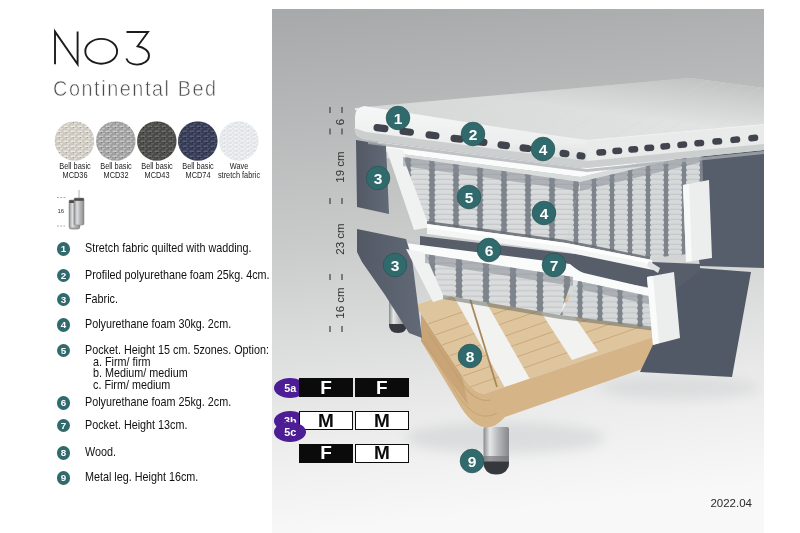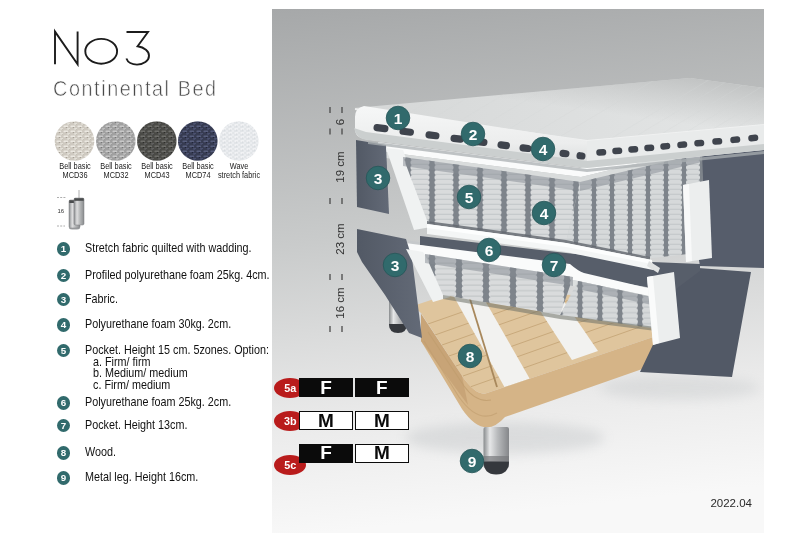--- a/index.html
+++ b/index.html
@@ -1,21 +1,21 @@
 <!DOCTYPE html>
 <html><head><meta charset="utf-8">
 <style>
 html,body{margin:0;padding:0;background:#fff;width:800px;height:533px;overflow:hidden;
 font-family:"Liberation Sans",sans-serif}
 #page{position:relative;width:800px;height:533px}
 .lc{position:absolute;width:13.6px;height:13.6px;border-radius:50%;background:#316a6c;color:#fff;
 font-size:9.8px;font-weight:bold;display:flex;align-items:center;justify-content:center}
 .lt{position:absolute;font-size:12.4px;color:#111;white-space:nowrap;transform:scaleX(.87);transform-origin:0 0}
 .sl{position:absolute;top:162px;width:60px;text-align:center;font-size:8.2px;line-height:9px;color:#1a1a1a;transform:scaleX(.9)}
-.tc{position:absolute;z-index:5;left:274.2px;width:32px;height:20px;border-radius:50%;background:#b91c1c;color:#fff;
+.tc{position:absolute;z-index:5;left:274.2px;width:32px;height:20px;border-radius:50%;background:#4c1d95;color:#fff;
 font-size:10.8px;font-weight:bold;display:flex;align-items:center;justify-content:center}
 </style></head>
 <body>
 <div id="page">
 
 <svg style="position:absolute;left:50px;top:27px" width="104" height="42" viewBox="0 0 104 42">
 <g fill="none" stroke="#1c1c1c" stroke-width="1.9">
 <path d="M5,37.3 L5,4.6 L27.6,37.3 L27.6,4.6"></path>
 <ellipse cx="51.2" cy="24.3" rx="15.9" ry="12.4"></ellipse>
 <path d="M76.5,5 L98,5 L87.6,19.3 C94.6,20.3 99,24.4 99,28.7 C99,33.8 93.5,37.6 87,37.6 C82,37.6 77.6,35.1 76.4,31.5"></path>
@@ -145,21 +145,21 @@
 <div class="tc" style="top:377.5px">5a</div>
 
 <div style="position:absolute;z-index:5;left:298.7px;top:378.0px;width:54.5px;height:19.3px;background:#0b0b0b;color:#fff;border:1.2px solid #0b0b0b;box-sizing:border-box;display:flex;align-items:center;justify-content:center;font-size:19px;font-weight:bold">F</div>
     <div style="position:absolute;z-index:5;left:354.6px;top:378.0px;width:54.5px;height:19.3px;background:#0b0b0b;color:#fff;border:1.2px solid #0b0b0b;box-sizing:border-box;display:flex;align-items:center;justify-content:center;font-size:19px;font-weight:bold">F</div>
 
 <div class="tc" style="top:410.5px">3b</div>
 
 <div style="position:absolute;z-index:5;left:298.7px;top:411.0px;width:54.5px;height:19.3px;background:#fff;color:#0b0b0b;border:1.2px solid #0b0b0b;box-sizing:border-box;display:flex;align-items:center;justify-content:center;font-size:19px;font-weight:bold">M</div>
     <div style="position:absolute;z-index:5;left:354.6px;top:411.0px;width:54.5px;height:19.3px;background:#fff;color:#0b0b0b;border:1.2px solid #0b0b0b;box-sizing:border-box;display:flex;align-items:center;justify-content:center;font-size:19px;font-weight:bold">M</div>
 
-<div class="tc" style="top:455px">5c</div>
+<div class="tc" style="top:422px">5c</div>
 
 <div style="position:absolute;z-index:5;left:298.7px;top:443.8px;width:54.5px;height:19.3px;background:#0b0b0b;color:#fff;border:1.2px solid #0b0b0b;box-sizing:border-box;display:flex;align-items:center;justify-content:center;font-size:19px;font-weight:bold">F</div>
     <div style="position:absolute;z-index:5;left:354.6px;top:443.8px;width:54.5px;height:19.3px;background:#fff;color:#0b0b0b;border:1.2px solid #0b0b0b;box-sizing:border-box;display:flex;align-items:center;justify-content:center;font-size:19px;font-weight:bold">M</div>
 
 <svg style="position:absolute;left:272px;top:9px" width="492" height="524" viewBox="272 9 492 524" font-family="'Liberation Sans',sans-serif">
 <defs>
 <linearGradient id="bgg" x1="0" y1="0" x2="0.1" y2="1">
  <stop offset="0" stop-color="#a6a8a9"></stop>
           <stop offset="0.45" stop-color="#c9cbcb"></stop>
  <stop offset="0.8" stop-color="#ebebeb"></stop>

